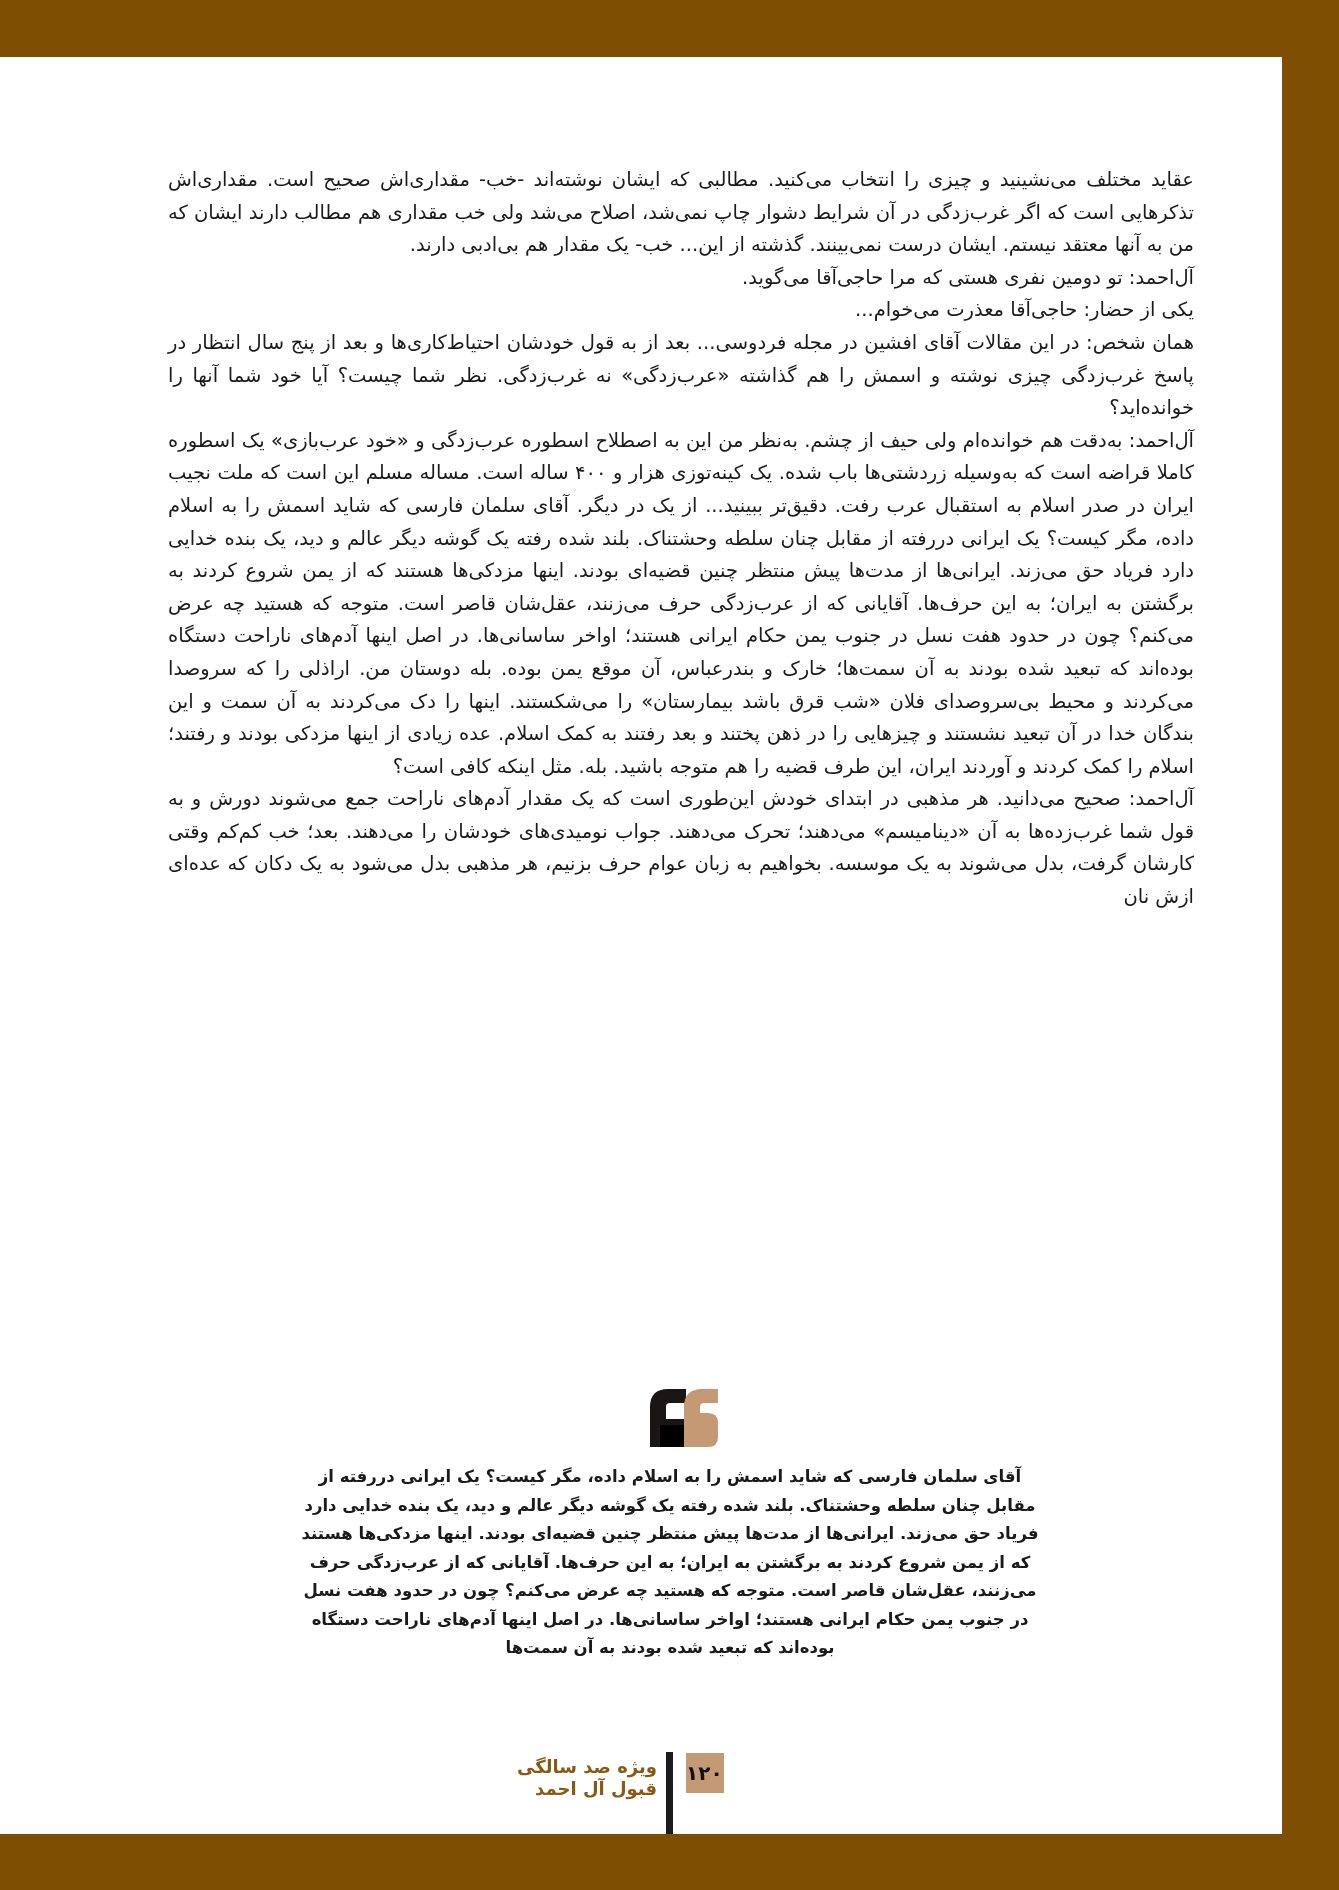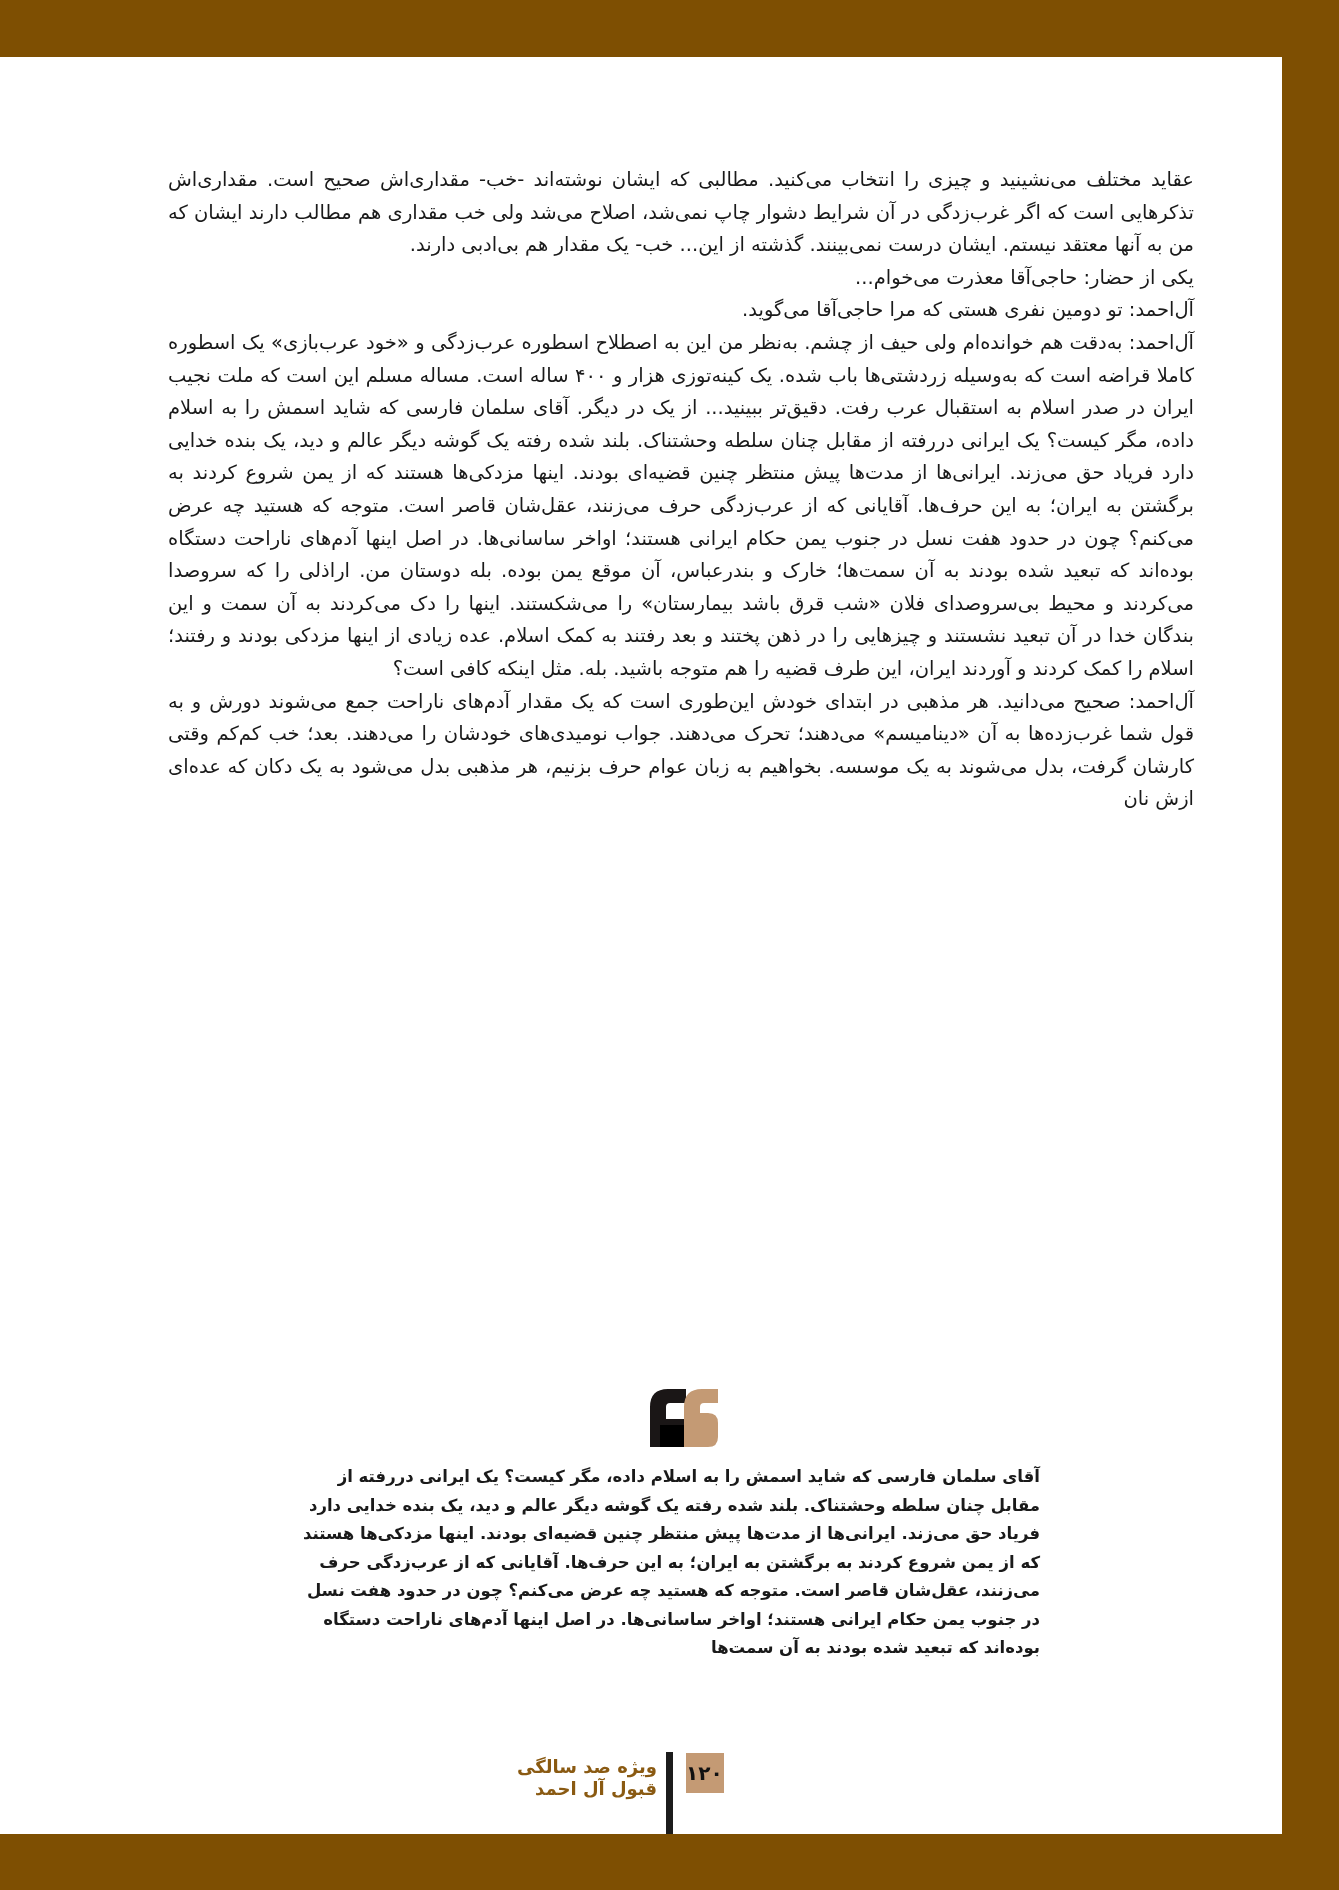--- a/index.html
+++ b/index.html
@@ -54,20 +54,21 @@
       top: 1389px;
       width: 68px;
       height: 58px;
     }
     .quote-text {
       position: absolute;
       left: 300px;
       top: 1463px;
       width: 740px;
       direction: rtl;
+      text-align: center;
       font-family: "DejaVu Sans", sans-serif;
       font-weight: bold;
       font-size: 16.5px;
       line-height: 28.5px;
       color: #1a1a1a;
     }
     .footer-bar {
       position: absolute;
       left: 666px;
       top: 1752px;
@@ -105,22 +106,23 @@
   </style>
 </head>
 <body>
 
 <div class="frame-top"></div>
 <div class="frame-right"></div>
 <div class="frame-bottom"></div>
 
 <div class="body-text">
   <p>عقاید مختلف می‌نشینید و چیزی را انتخاب می‌کنید. مطالبی که ایشان نوشته‌اند -خب- مقداری‌اش صحیح است. مقداری‌اش تذکرهایی است که اگر غرب‌زدگی در آن شرایط دشوار چاپ نمی‌شد، اصلاح می‌شد ولی خب مقداری هم مطالب دارند ایشان که من به آنها معتقد نیستم. ایشان درست نمی‌بینند. گذشته از این... خب- یک مقدار هم بی‌ادبی دارند.</p>
+  <p>آل‌احمد: تو دومین نفری هستی که مرا حاجی‌آقا می‌گوید.</p>
   <p>یکی از حضار: حاجی‌آقا معذرت می‌خوام...</p>
-  <p>آل‌احمد: تو دومین نفری هستی که مرا حاجی‌آقا می‌گوید.</p>
+  <p>همان شخص: در این مقالات آقای افشین در مجله فردوسی... بعد از به قول خودشان احتیاط‌کاری‌ها و بعد از پنج سال انتظار در پاسخ غرب‌زدگی چیزی نوشته و اسمش را هم گذاشته «عرب‌زدگی» نه غرب‌زدگی. نظر شما چیست؟ آیا خود شما آنها را خوانده‌اید؟</p>
   <p>آل‌احمد: به‌دقت هم خوانده‌ام ولی حیف از چشم. به‌نظر من این به اصطلاح اسطوره عرب‌زدگی و «خود عرب‌بازی» یک اسطوره کاملا قراضه است که به‌وسیله زردشتی‌ها باب شده. یک کینه‌توزی هزار و ۴۰۰ ساله است. مساله مسلم این است که ملت نجیب ایران در صدر اسلام به استقبال عرب رفت. دقیق‌تر ببینید... از یک در دیگر. آقای سلمان فارسی که شاید اسمش را به اسلام داده، مگر کیست؟ یک ایرانی دررفته از مقابل چنان سلطه وحشتناک. بلند شده رفته یک گوشه دیگر عالم و دید، یک بنده خدایی دارد فریاد حق می‌زند. ایرانی‌ها از مدت‌ها پیش منتظر چنین قضیه‌ای بودند. اینها مزدکی‌ها هستند که از یمن شروع کردند به برگشتن به ایران؛ به این حرف‌ها. آقایانی که از عرب‌زدگی حرف می‌زنند، عقل‌شان قاصر است. متوجه که هستید چه عرض می‌کنم؟ چون در حدود هفت نسل در جنوب یمن حکام ایرانی هستند؛ اواخر ساسانی‌ها. در اصل اینها آدم‌های ناراحت دستگاه بوده‌اند که تبعید شده بودند به آن سمت‌ها؛ خارک و بندرعباس، آن موقع یمن بوده. بله دوستان من. اراذلی را که سروصدا می‌کردند و محیط بی‌سروصدای فلان «شب قرق باشد بیمارستان» را می‌شکستند. اینها را دک می‌کردند به آن سمت و این بندگان خدا در آن تبعید نشستند و چیزهایی را در ذهن پختند و بعد رفتند به کمک اسلام. عده زیادی از اینها مزدکی بودند و رفتند؛ اسلام را کمک کردند و آوردند ایران، این طرف قضیه را هم متوجه باشید. بله. مثل اینکه کافی است؟</p>
   <p>آل‌احمد: صحیح می‌دانید. هر مذهبی در ابتدای خودش این‌طوری است که یک مقدار آدم‌های ناراحت جمع می‌شوند دورش و به قول شما غرب‌زده‌ها به آن «دینامیسم» می‌دهند؛ تحرک می‌دهند. جواب نومیدی‌های خودشان را می‌دهند. بعد؛ خب کم‌کم وقتی کارشان گرفت، بدل می‌شوند به یک موسسه. بخواهیم به زبان عوام حرف بزنیم، هر مذهبی بدل می‌شود به یک دکان که عده‌ای ازش نان</p>
 </div>
 
 <div class="quote-icon">
   <svg width="68" height="58" viewBox="0 0 68 58" xmlns="http://www.w3.org/2000/svg">
     <path d="M0 58 V18 Q0 0 18 0 H36 V14 H20 Q16 14 16 18 V30 H36 V58 Z" fill="#1a1616"></path>
     <rect x="10" y="36" width="26" height="22" fill="#000000"></rect>
     <path d="M34 58 V18 Q34 0 52 0 H68 V14 H54 Q50 14 50 18 V24 H58 Q68 24 68 34 V48 Q68 58 58 58 Z" fill="#c49a74"></path>
   </svg>

